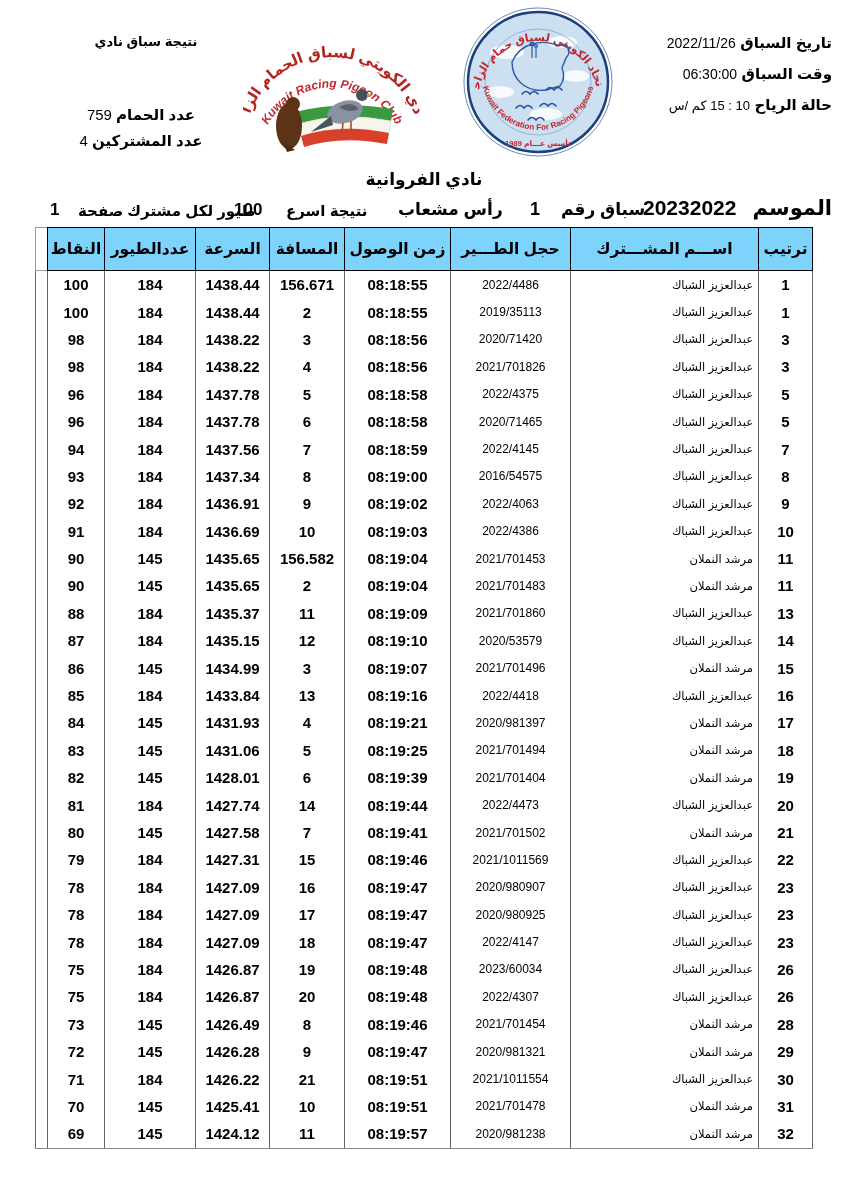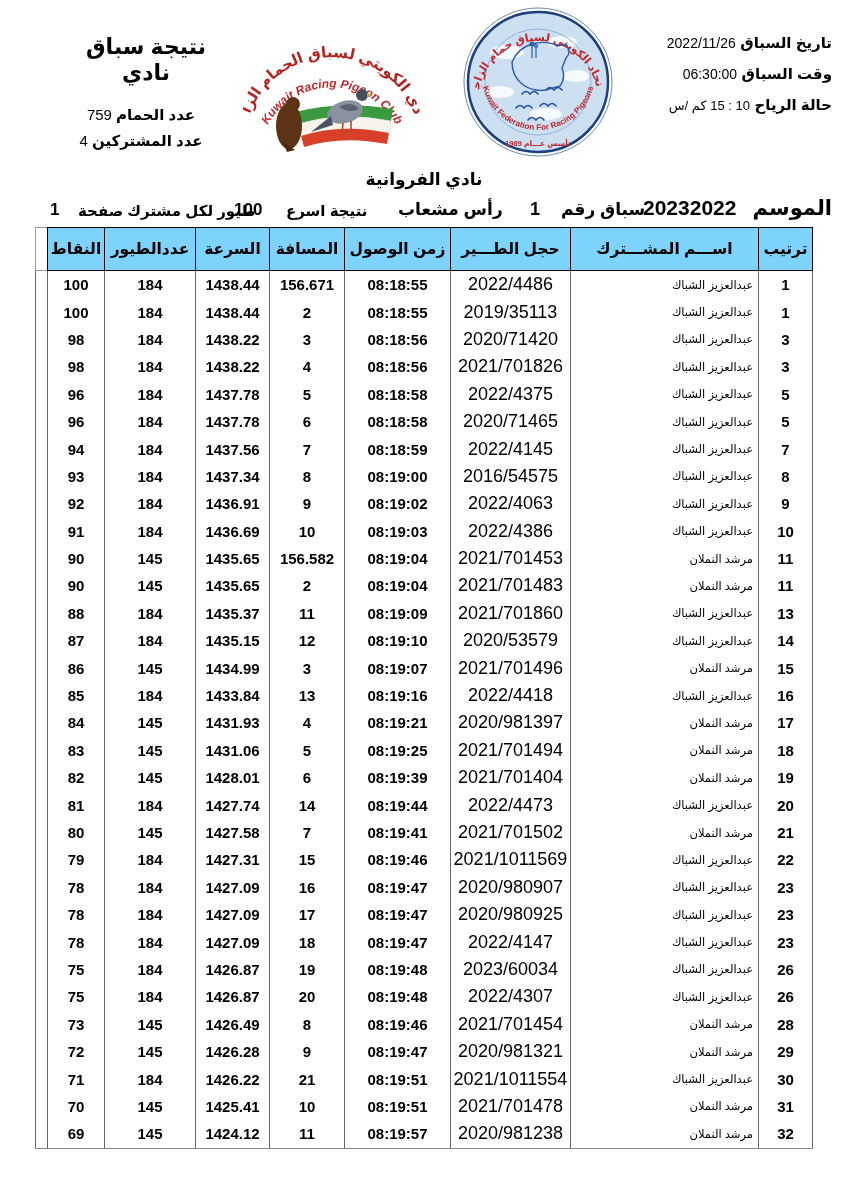--- a/index.html
+++ b/index.html
@@ -3,21 +3,21 @@
 <meta charset="utf-8">
 <style>
   html,body{margin:0;padding:0;}
   body{
     width:848px;height:1200px;position:relative;background:#ffffff;
     font-family:"Liberation Sans","DejaVu Sans",sans-serif;color:#000;direction:rtl;overflow:hidden;
   }
   .abs{position:absolute;}
 
   
-  .doc-title{left:70px;top:34px;width:152px;text-align:center;font-weight:bold;font-size:22px;}
+  .doc-title{left:70px;top:34px;width:152px;text-align:center;font-weight:bold;font-size:13px;}
   .count-line{left:60px;width:162px;text-align:center;font-size:15px;}
   .count-line .lbl{font-weight:bold;}
   .count-line .val{font-weight:normal;}
   .count-pigeons{top:106px;}
   .count-participants{top:132px;}
 
   
   .info-block{right:16px;top:34px;width:230px;text-align:right;}
   .info-line{margin-bottom:13px;white-space:nowrap;}
   .info-line .lbl{font-weight:bold;font-size:15px;}
@@ -52,21 +52,21 @@
     font-weight:bold;font-size:15.5px;height:42px;padding:0;text-align:center;
   }
   thead th.col-spacer{background:#fff;border:1px solid #999;}
   tbody td{
     border-left:1px solid #666;border-right:1px solid #666;
     height:27.4px;padding:0;text-align:center;vertical-align:middle;overflow:hidden;white-space:nowrap;
   }
   tbody tr:last-child td{border-bottom:1.5px solid #888;}
   td.col-rank{font-weight:bold;font-size:15px;}
   td.col-name{font-size:11.5px;text-align:right;padding-right:5px;}
-  td.col-ring{font-size:18px;direction:ltr;}
+  td.col-ring{font-size:12px;direction:ltr;}
   td.col-arrival{font-weight:bold;font-size:15px;direction:ltr;}
   td.col-distance{font-weight:bold;font-size:15px;direction:ltr;}
   td.col-speed{font-weight:bold;font-size:15px;direction:ltr;}
   td.col-birds{font-weight:bold;font-size:15px;}
   td.col-points{font-weight:bold;font-size:15px;}
 </style>
 </head>
 <body>
 
 <div class="abs doc-title">نتيجة سباق نادي</div>

